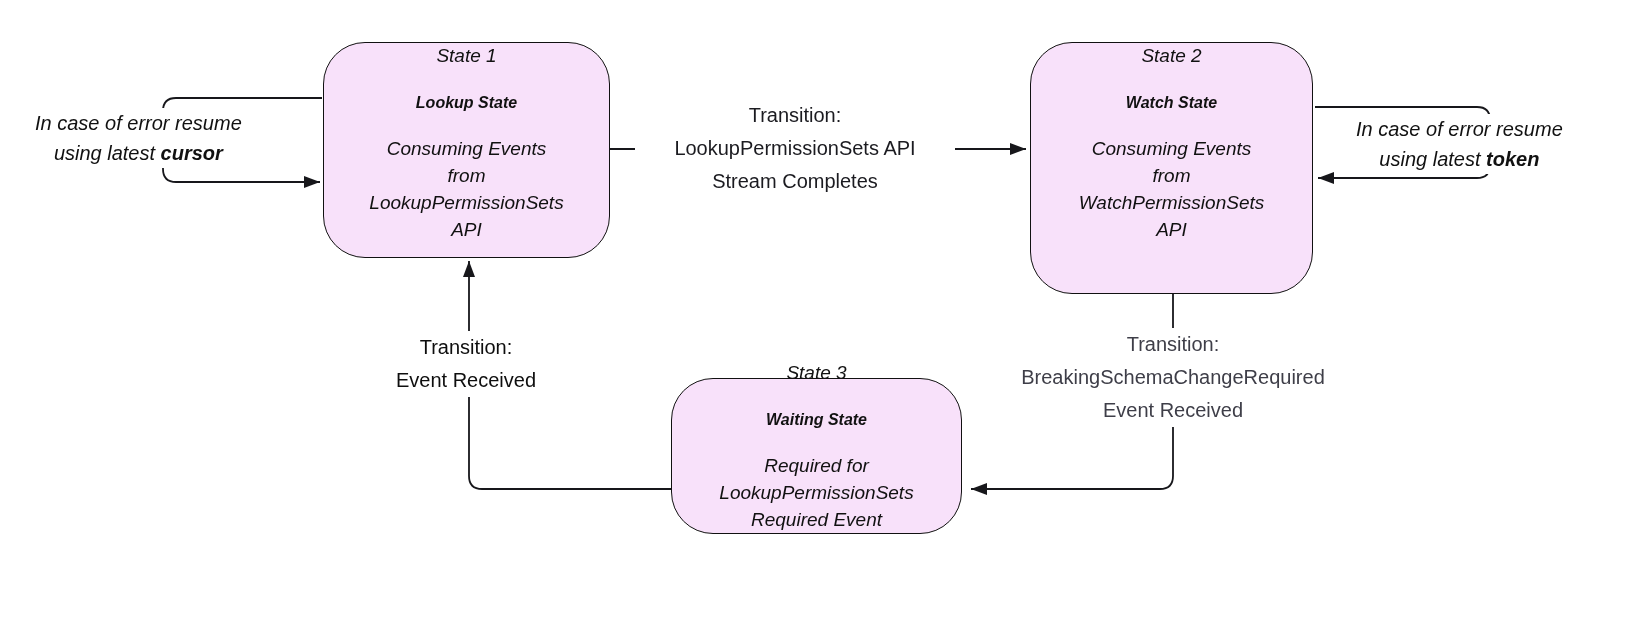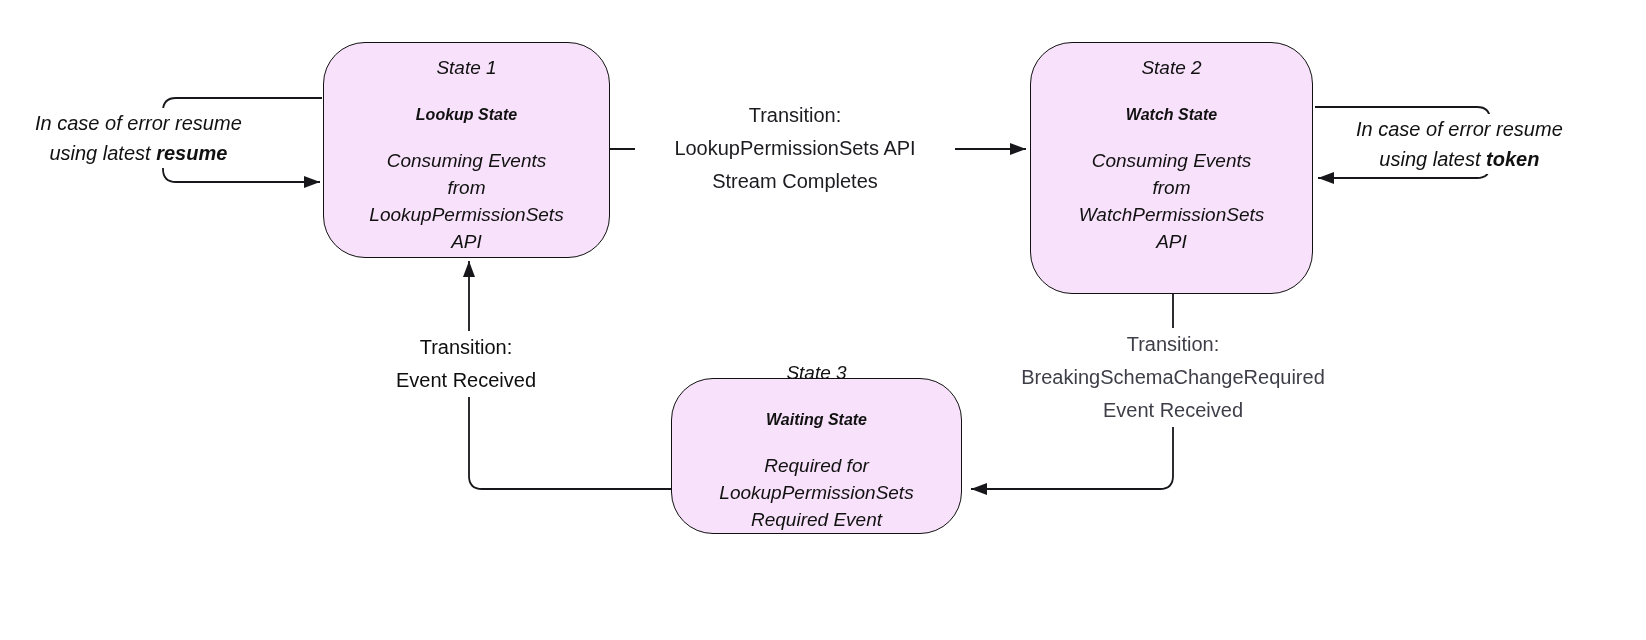--- a/index.html
+++ b/index.html
@@ -17,21 +17,21 @@
     font-family:"Liberation Sans",sans-serif;color:var(--text);
   }
   #connectors{position:absolute;left:0;top:0;width:1646px;height:640px;}
   .connector{stroke:var(--line);stroke-width:1.8;fill:none;}
   .state-box{
     position:absolute;box-sizing:border-box;
     background:var(--state-fill);
     border:1.5px solid var(--state-border);
     border-radius:42px;
     display:flex;flex-direction:column;align-items:center;
-    padding-top:12px;text-align:center;
+    text-align:center;
   }
   .state-title{font-size:19px;font-style:italic;font-weight:400;line-height:26px;margin-bottom:21px;}
   .state-name{font-size:16px;font-style:italic;font-weight:700;line-height:26px;margin-bottom:19px;}
   .state-desc{font-size:19px;font-style:italic;font-weight:400;line-height:27px;max-width:200px;}
   .transition-label{
     position:absolute;width:320px;background:#ffffff;
     text-align:center;font-size:20px;line-height:33px;
   }
   .transition-label div{white-space:nowrap;}
   .t12{color:var(--label-default);}
@@ -100,21 +100,21 @@
     <div>Event Received</div>
   </div>
 
   <div id="t31" class="transition-label t31">
     <div>Transition:</div>
     <div>Event Received</div>
   </div>
 
   <div id="loop1-label" class="loop-label">
     <div>In case of error resume</div>
-    <div><span>using latest </span><b>resume</b></div>
+    <div><span>using latest </span><b>cursor</b></div>
   </div>
 
   <div id="loop2-label" class="loop-label">
     <div>In case of error resume</div>
     <div><span>using latest </span><b>token</b></div>
   </div>
 
 </div>
 
 </body></html>

